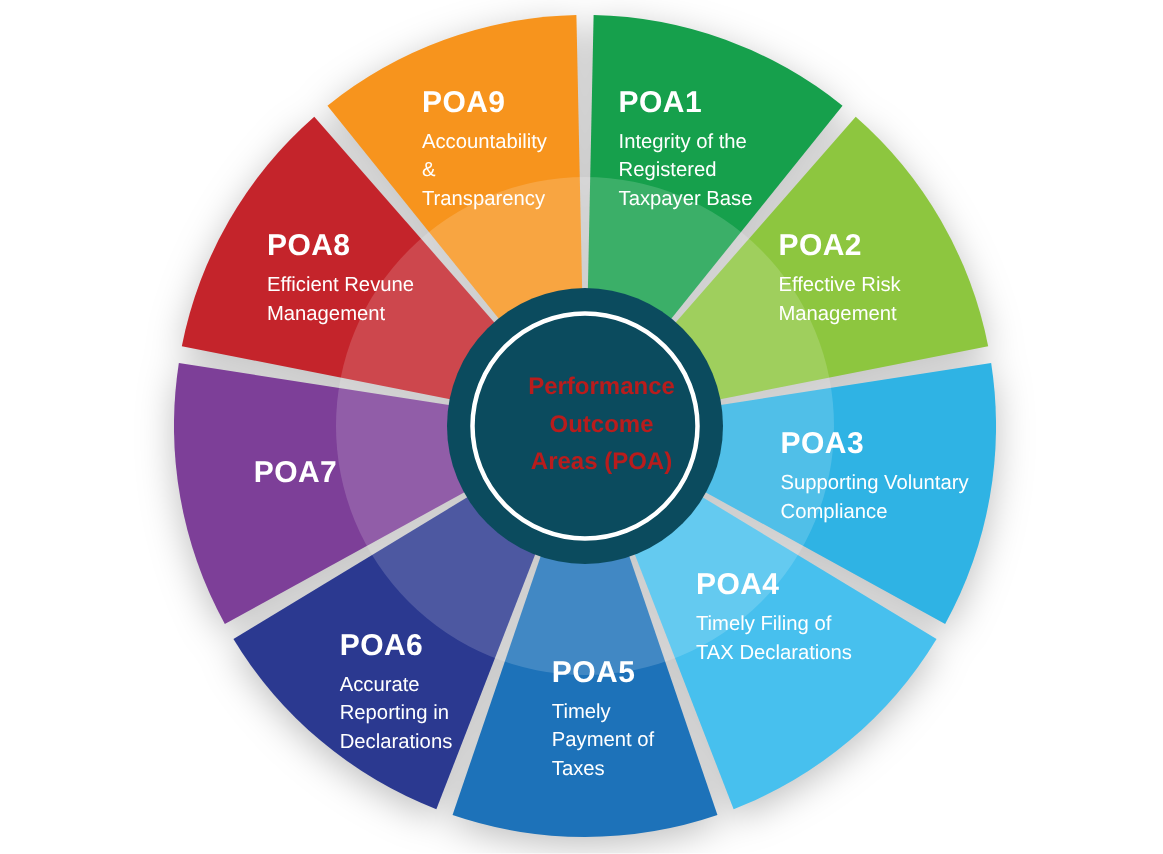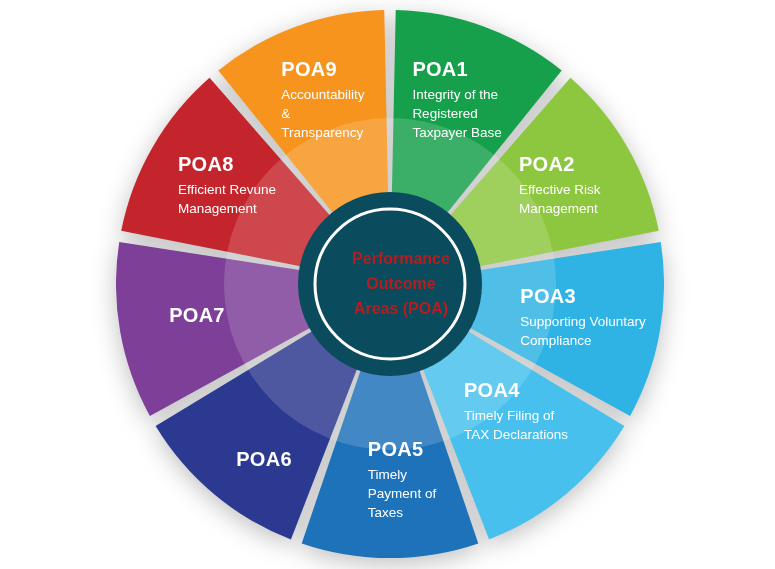--- a/index.html
+++ b/index.html
@@ -84,20 +84,22 @@
 Taxpayer Base</div></div>
     <div class="seg-label" style="left: 559.741px; top: 186px;"><div class="seg-title">POA2</div><div class="seg-desc">Effective Risk
 Management</div></div>
     <div class="seg-label" style="left: 583.022px; top: 318.035px;"><div class="seg-title">POA3</div><div class="seg-desc">Supporting Voluntary
 Compliance</div></div>
     <div class="seg-label" style="left: 515.986px; top: 412px;"><div class="seg-title">POA4</div><div class="seg-desc">Timely Filing of
 TAX Declarations</div></div>
     <div class="seg-label" style="left: 390px; top: 480px; margin-left: 12px;"><div class="seg-title">POA5</div><div class="seg-desc">Timely
 Payment of
 Taxes</div></div>
-    <div class="seg-label" style="left: 264.014px; top: 434.145px; margin-top: 28px;"><div class="seg-title">POA6</div></div>
+    <div class="seg-label" style="left: 264.014px; top: 434.145px; margin-top: 28px;"><div class="seg-title">POA6</div><div class="seg-desc">Accurate
+Reporting in
+Declarations</div></div>
     <div class="seg-label" style="left: 196.978px; top: 318.035px;"><div class="seg-title">POA7</div></div>
     <div class="seg-label" style="left: 227px; top: 186px;"><div class="seg-title">POA8</div><div class="seg-desc">Efficient Revune
 Management</div></div>
     <div class="seg-label" style="left: 322.964px; top: 99.8202px;"><div class="seg-title">POA9</div><div class="seg-desc">Accountability
 &amp;
 Transparency</div></div>
   </div>
 
 </body></html>

